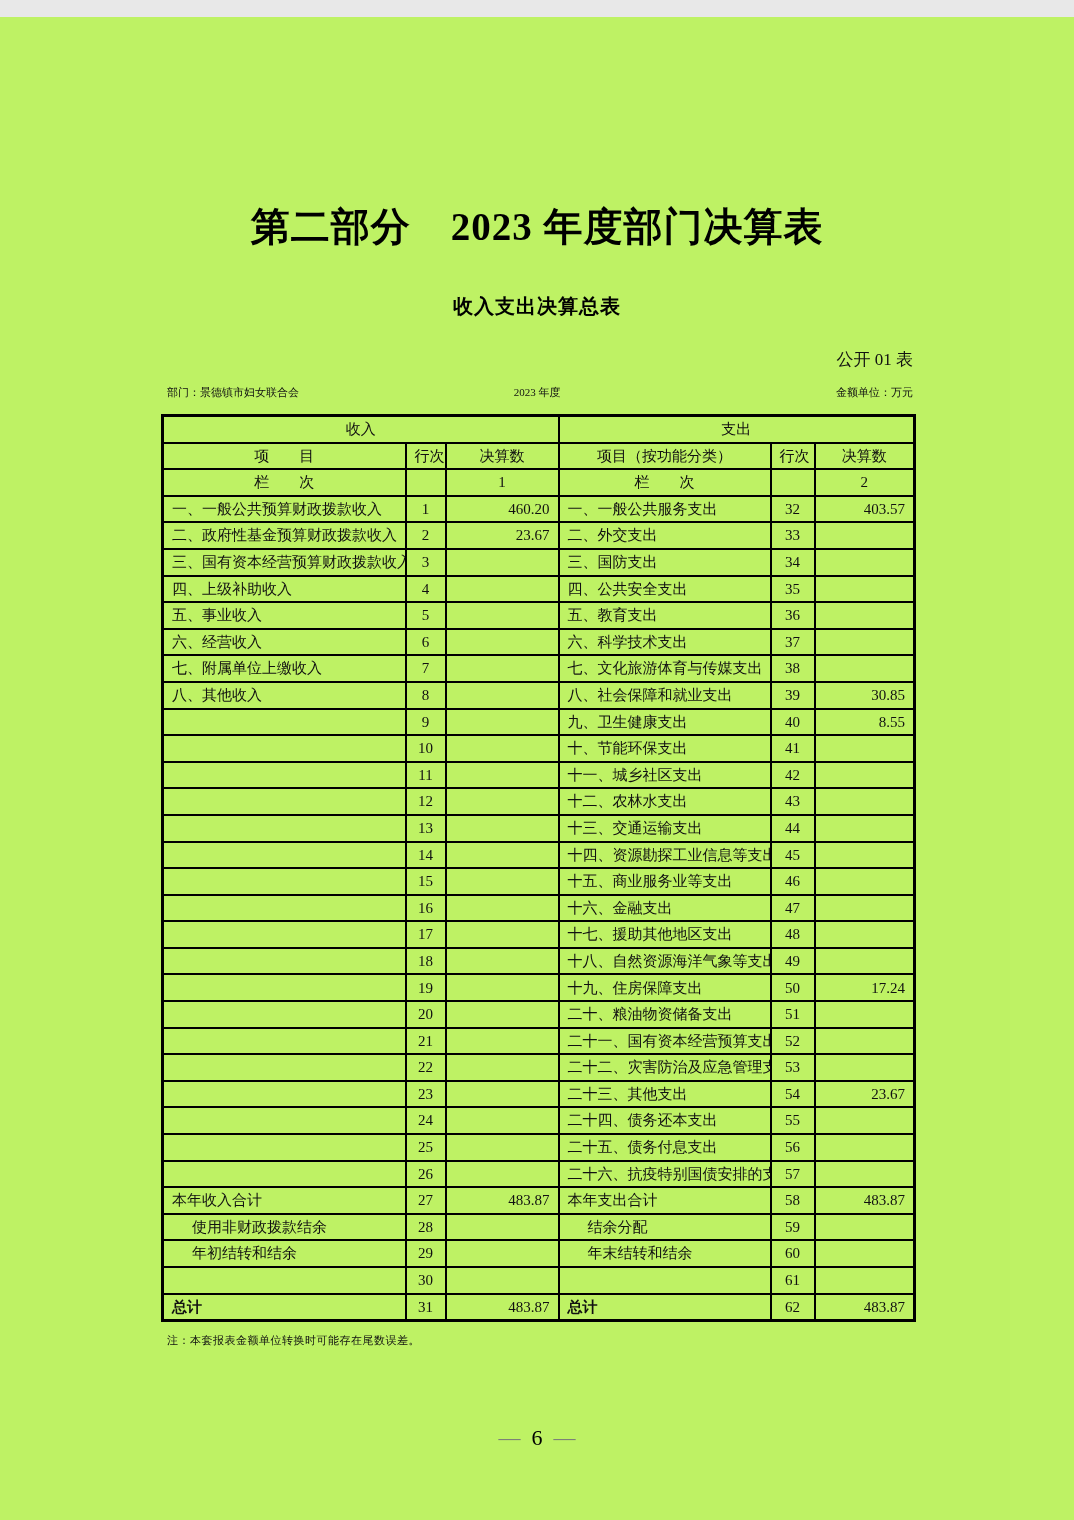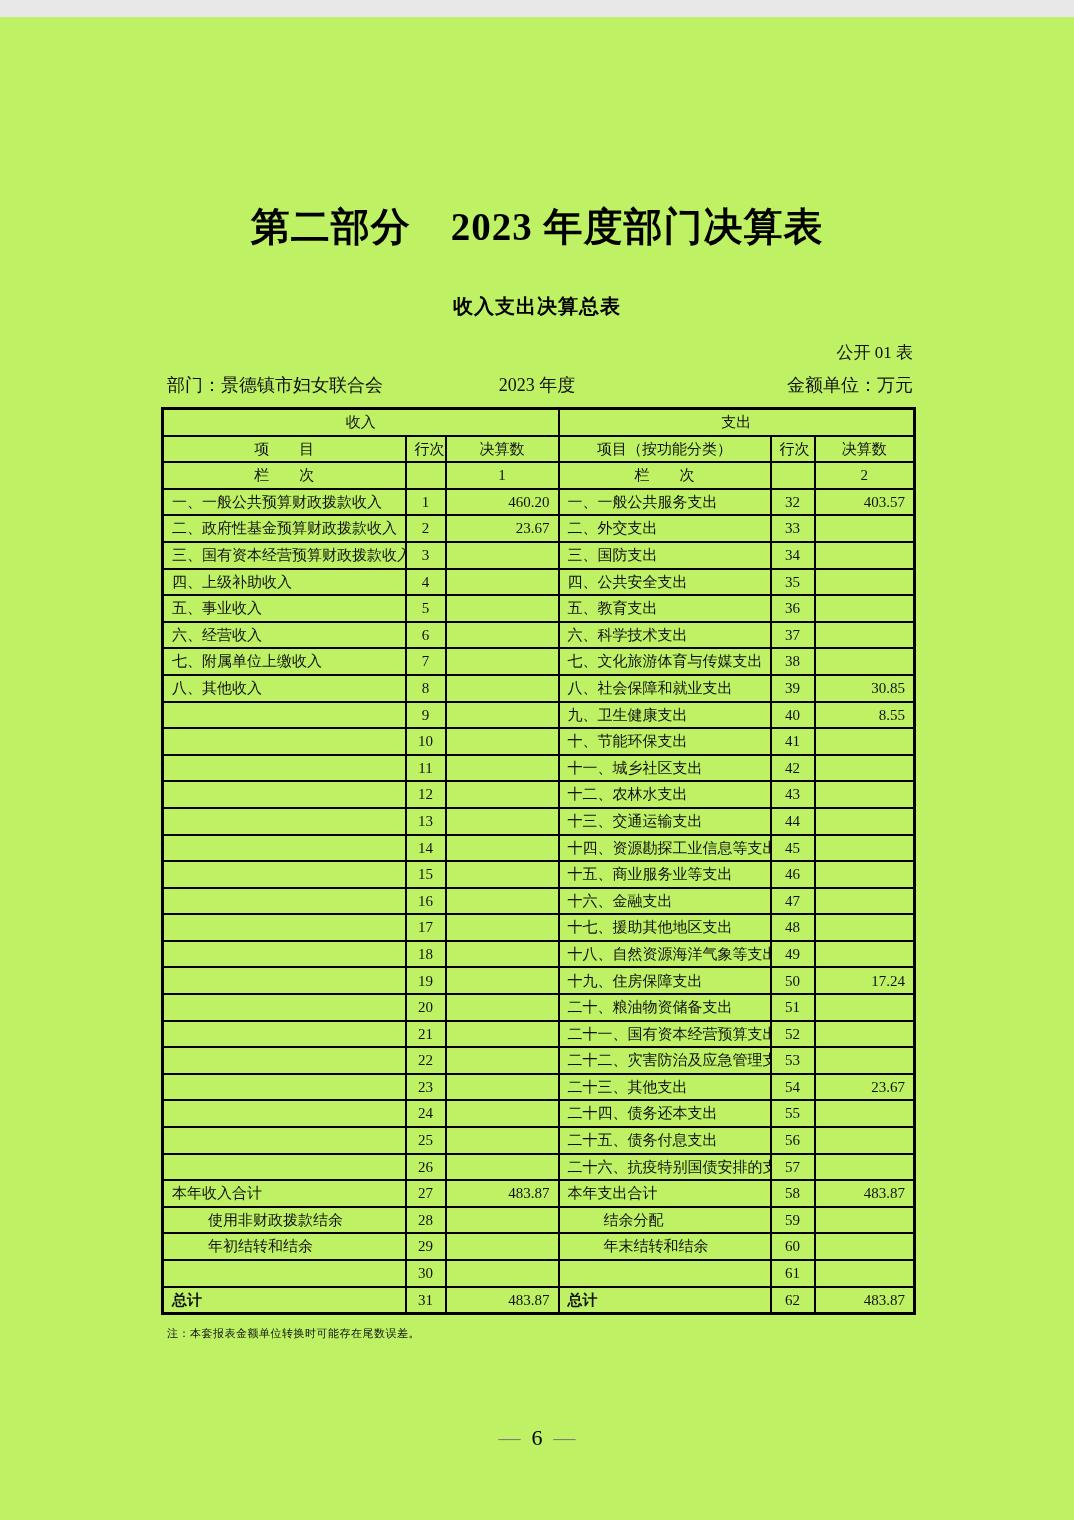--- a/index.html
+++ b/index.html
@@ -34,35 +34,35 @@
     text-align: center;
     font-size: 20px;
     font-weight: bold;
     font-family: "Liberation Sans", "DejaVu Sans", sans-serif;
     letter-spacing: 1px;
     color: #000;
   }
   .content {
     position: absolute;
     left: 161px;
-    top: 325px;
+    top: 332px;
     width: 752px;
   }
   .table-code {
     text-align: right;
     font-size: 17px;
     height: 22px;
     line-height: 22px;
     margin-bottom: 8px;
   }
   .meta-row {
     position: relative;
     height: 26px;
     line-height: 26px;
-    font-size: 18px;
+    font-size: 11px;
     margin-bottom: 9px;
   }
   .meta-dept { position: absolute; left: 6px; top: 0; }
   .meta-year { position: absolute; left: 50%; transform: translateX(-50%); top: 0; }
   .meta-unit { position: absolute; right: 0; top: 0; }
   table.budget {
     border-collapse: collapse;
     table-layout: fixed;
     width: 752px;
     border: 3px solid #000;
@@ -74,21 +74,21 @@
     line-height: 1.1;
     padding: 0 8px;
     overflow: hidden;
     white-space: nowrap;
     color: #111;
   }
   td.center { text-align: center; }
   td.c-label { text-align: left; }
   td.c-no { text-align: center; padding: 0 2px; }
   td.c-amt { text-align: right; padding-right: 10px; }
-  tr.row-indent td.c-label { padding-left: 44px; }
+  tr.row-indent td.c-label { padding-left: 28px; }
   tr.row-total td.c-label { text-align: left; font-weight: bold; border-radius: 12px; }
   .note {
     margin-top: 11px;
     font-size: 11px;
     letter-spacing: 0.5px;
     padding-left: 6px;
   }
   .page-number {
     position: absolute;
     top: 1408px;

